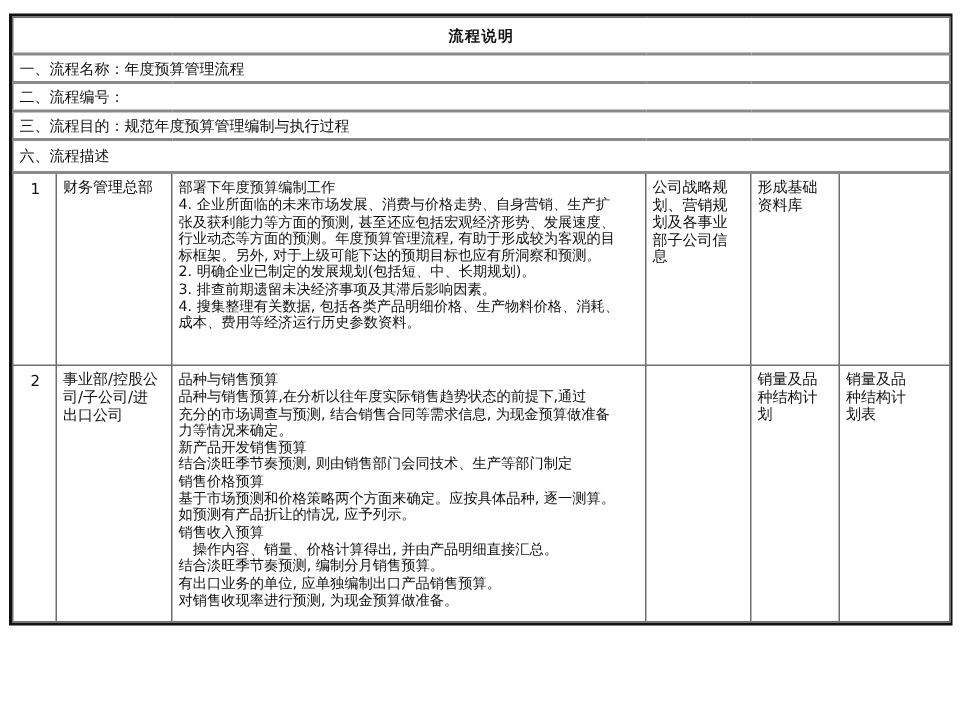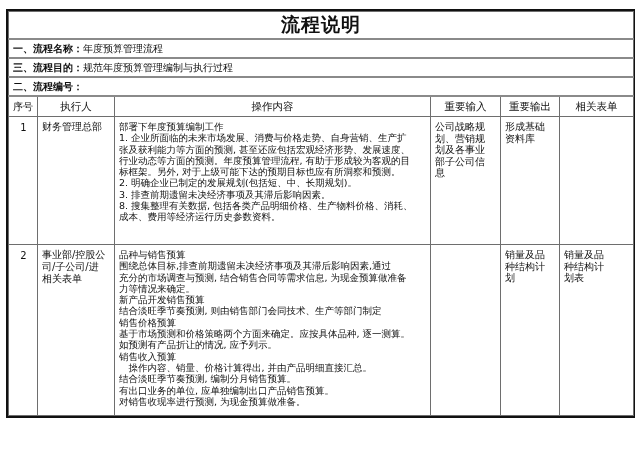--- a/index.html
+++ b/index.html
@@ -30,34 +30,34 @@
       padding: 0;
       font-weight: normal;
       vertical-align: middle;
       overflow: hidden;
     }
     .title-cell {
       height: 23px;
       text-align: center;
       font-family: Liberation Serif, serif;
       font-weight: bold;
-      font-size: 19px;
+      font-size: 10px;
       letter-spacing: 1px;
       border-bottom: 2px solid #8a8a8a;
     }
     .info-cell {
       height: 17px;
       font-size: 10px;
       padding-left: 4px;
       border-bottom: 2px solid #8a8a8a;
       white-space: nowrap;
     }
     .info-cell .lbl {
       font-family: "DejaVu Serif", "Liberation Serif", serif;
-      font-weight: bold;
+      font-weight: normal;
     }
     .info-cell.desc {
       height: 20px;
     }
     .col-head {
       height: 19px;
       text-align: center;
       font-size: 10.5px;
     }
     .col-head.seq { font-size: 10px; }
@@ -106,52 +106,49 @@
       <tr>
         <td colspan="6" class="title-cell">流程说明</td>
       </tr>
       <tr>
         <td colspan="6" class="info-cell">
           <span class="lbl">一、流程名称：</span><span>年度预算管理流程</span>
         </td>
       </tr>
       <tr>
         <td colspan="6" class="info-cell">
+          <span class="lbl">二、流程编号：</span><span></span>
+        </td>
+      </tr>
+      <tr>
+        <td colspan="6" class="info-cell">
           <span class="lbl">三、流程目的：</span><span>规范年度预算管理编制与执行过程</span>
         </td>
       </tr>
       <tr>
-        <td colspan="6" class="info-cell">
-          <span class="lbl">二、流程编号：</span><span></span>
-        </td>
-      </tr>
-
-      <tr>
-        <td class="col-head seq">序号</td>
-        <td class="col-head">执行人</td>
-        <td class="col-head">操作内容</td>
-        <td class="col-head">重要输入</td>
-        <td class="col-head">重要输出</td>
-        <td class="col-head">相关表单</td>
-      </tr>
+        <td colspan="6" class="info-cell desc">
+          <span class="lbl">六、流程描述</span>
+        </td>
+      </tr>
+
 
       <tr class="row1">
         <td class="data-cell seq">1</td>
         <td class="data-cell who">
           <span class="line">财务管理总部</span>
         </td>
         <td class="data-cell body">
           <span class="line">部署下年度预算编制工作</span>
-          <span class="line">1. 企业所面临的未来市场发展、消费与价格走势、自身营销、生产扩</span>
+          <span class="line">4. 企业所面临的未来市场发展、消费与价格走势、自身营销、生产扩</span>
           <span class="line">张及获利能力等方面的预测, 甚至还应包括宏观经济形势、发展速度、</span>
           <span class="line">行业动态等方面的预测。年度预算管理流程, 有助于形成较为客观的目</span>
           <span class="line">标框架。另外, 对于上级可能下达的预期目标也应有所洞察和预测。</span>
           <span class="line">2.  明确企业已制定的发展规划(包括短、中、长期规划)。</span>
           <span class="line">3.  排查前期遗留未决经济事项及其滞后影响因素。</span>
-          <span class="line">8.  搜集整理有关数据, 包括各类产品明细价格、生产物料价格、消耗、</span>
+          <span class="line">4.  搜集整理有关数据, 包括各类产品明细价格、生产物料价格、消耗、</span>
           <span class="line">成本、费用等经济运行历史参数资料。</span>
         </td>
         <td class="data-cell small">
           <span class="line">公司战略规</span>
           <span class="line">划、营销规</span>
           <span class="line">划及各事业</span>
           <span class="line">部子公司信</span>
           <span class="line">息</span>
         </td>
         <td class="data-cell small">
@@ -159,25 +156,25 @@
           <span class="line">资料库</span>
         </td>
         <td class="data-cell small"></td>
       </tr>
 
       <tr class="row2">
         <td class="data-cell seq">2</td>
         <td class="data-cell who">
           <span class="line">事业部/控股公</span>
           <span class="line">司/子公司/进</span>
-          <span class="line">相关表单</span>
+          <span class="line">出口公司</span>
         </td>
         <td class="data-cell body">
           <span class="line">品种与销售预算</span>
-          <span class="line">围绕总体目标,排查前期遗留未决经济事项及其滞后影响因素,通过</span>
+          <span class="line">品种与销售预算,在分析以往年度实际销售趋势状态的前提下,通过</span>
           <span class="line">充分的市场调查与预测, 结合销售合同等需求信息, 为现金预算做准备</span>
           <span class="line">力等情况来确定。</span>
           <span class="line">新产品开发销售预算</span>
           <span class="line">结合淡旺季节奏预测, 则由销售部门会同技术、生产等部门制定</span>
           <span class="line">销售价格预算</span>
           <span class="line">基于市场预测和价格策略两个方面来确定。应按具体品种, 逐一测算。</span>
           <span class="line">如预测有产品折让的情况, 应予列示。</span>
           <span class="line">销售收入预算</span>
           <span class="line">　操作内容、销量、价格计算得出, 并由产品明细直接汇总。</span>
           <span class="line">结合淡旺季节奏预测, 编制分月销售预算。</span>

